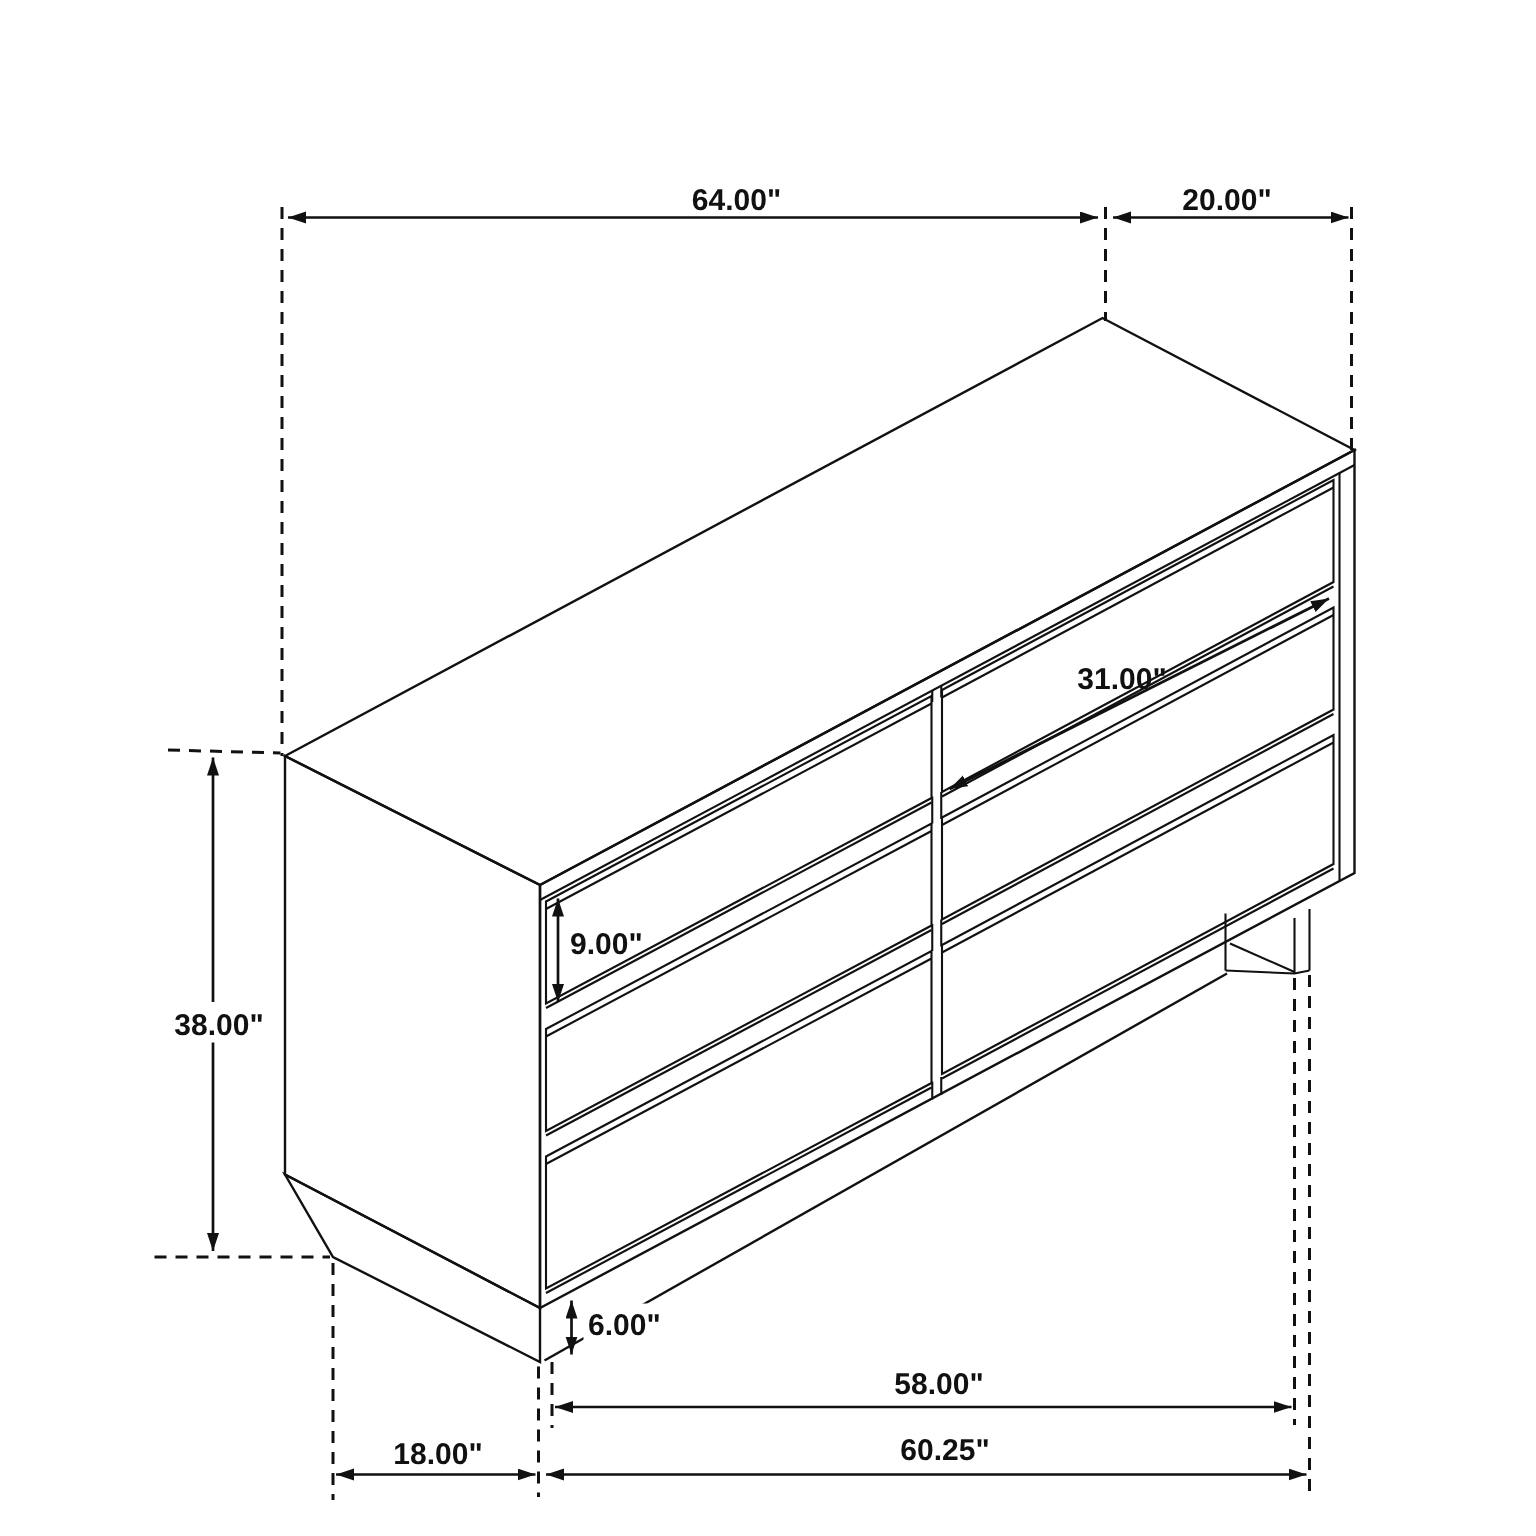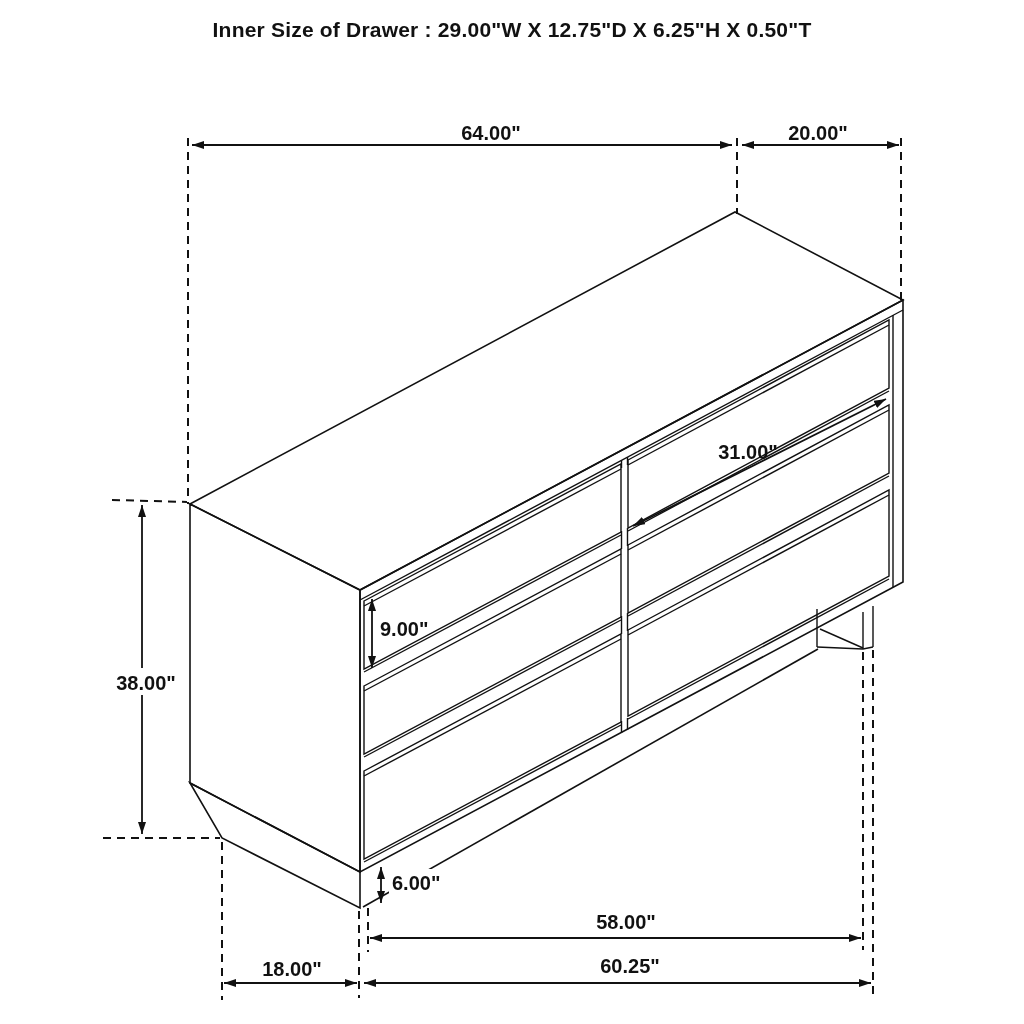--- a/index.html
+++ b/index.html
@@ -21,21 +21,20 @@
   .thin{stroke:#111;stroke-width:1.4;fill:none;}
   .dashed{stroke:#111;stroke-width:2;fill:none;stroke-dasharray:8 6;}
   .dim{stroke:#111;stroke-width:1.8;fill:none;}
   .lbl{font-family:"Liberation Sans", sans-serif;font-size:20px;font-weight:bold;fill:#111;}
   .lblbg{fill:#ffffff;}
 </style>
 </head>
 <body>
 
 <div class="page">
-  <div class="title">Inner Size of Drawer : 29.00"W X 12.75"D X 6.25"H X 0.50"T</div>
 
   <svg width="1024" height="1024" viewBox="0 0 1024 1024">
     <defs>
       <marker id="ah" markerWidth="13" markerHeight="9" refX="12" refY="4" orient="auto-start-reverse" markerUnits="userSpaceOnUse">
         <path d="M0,0 L12,4 L0,8 Z" fill="#111"></path>
       </marker>
     </defs>
 
     <g>
 

